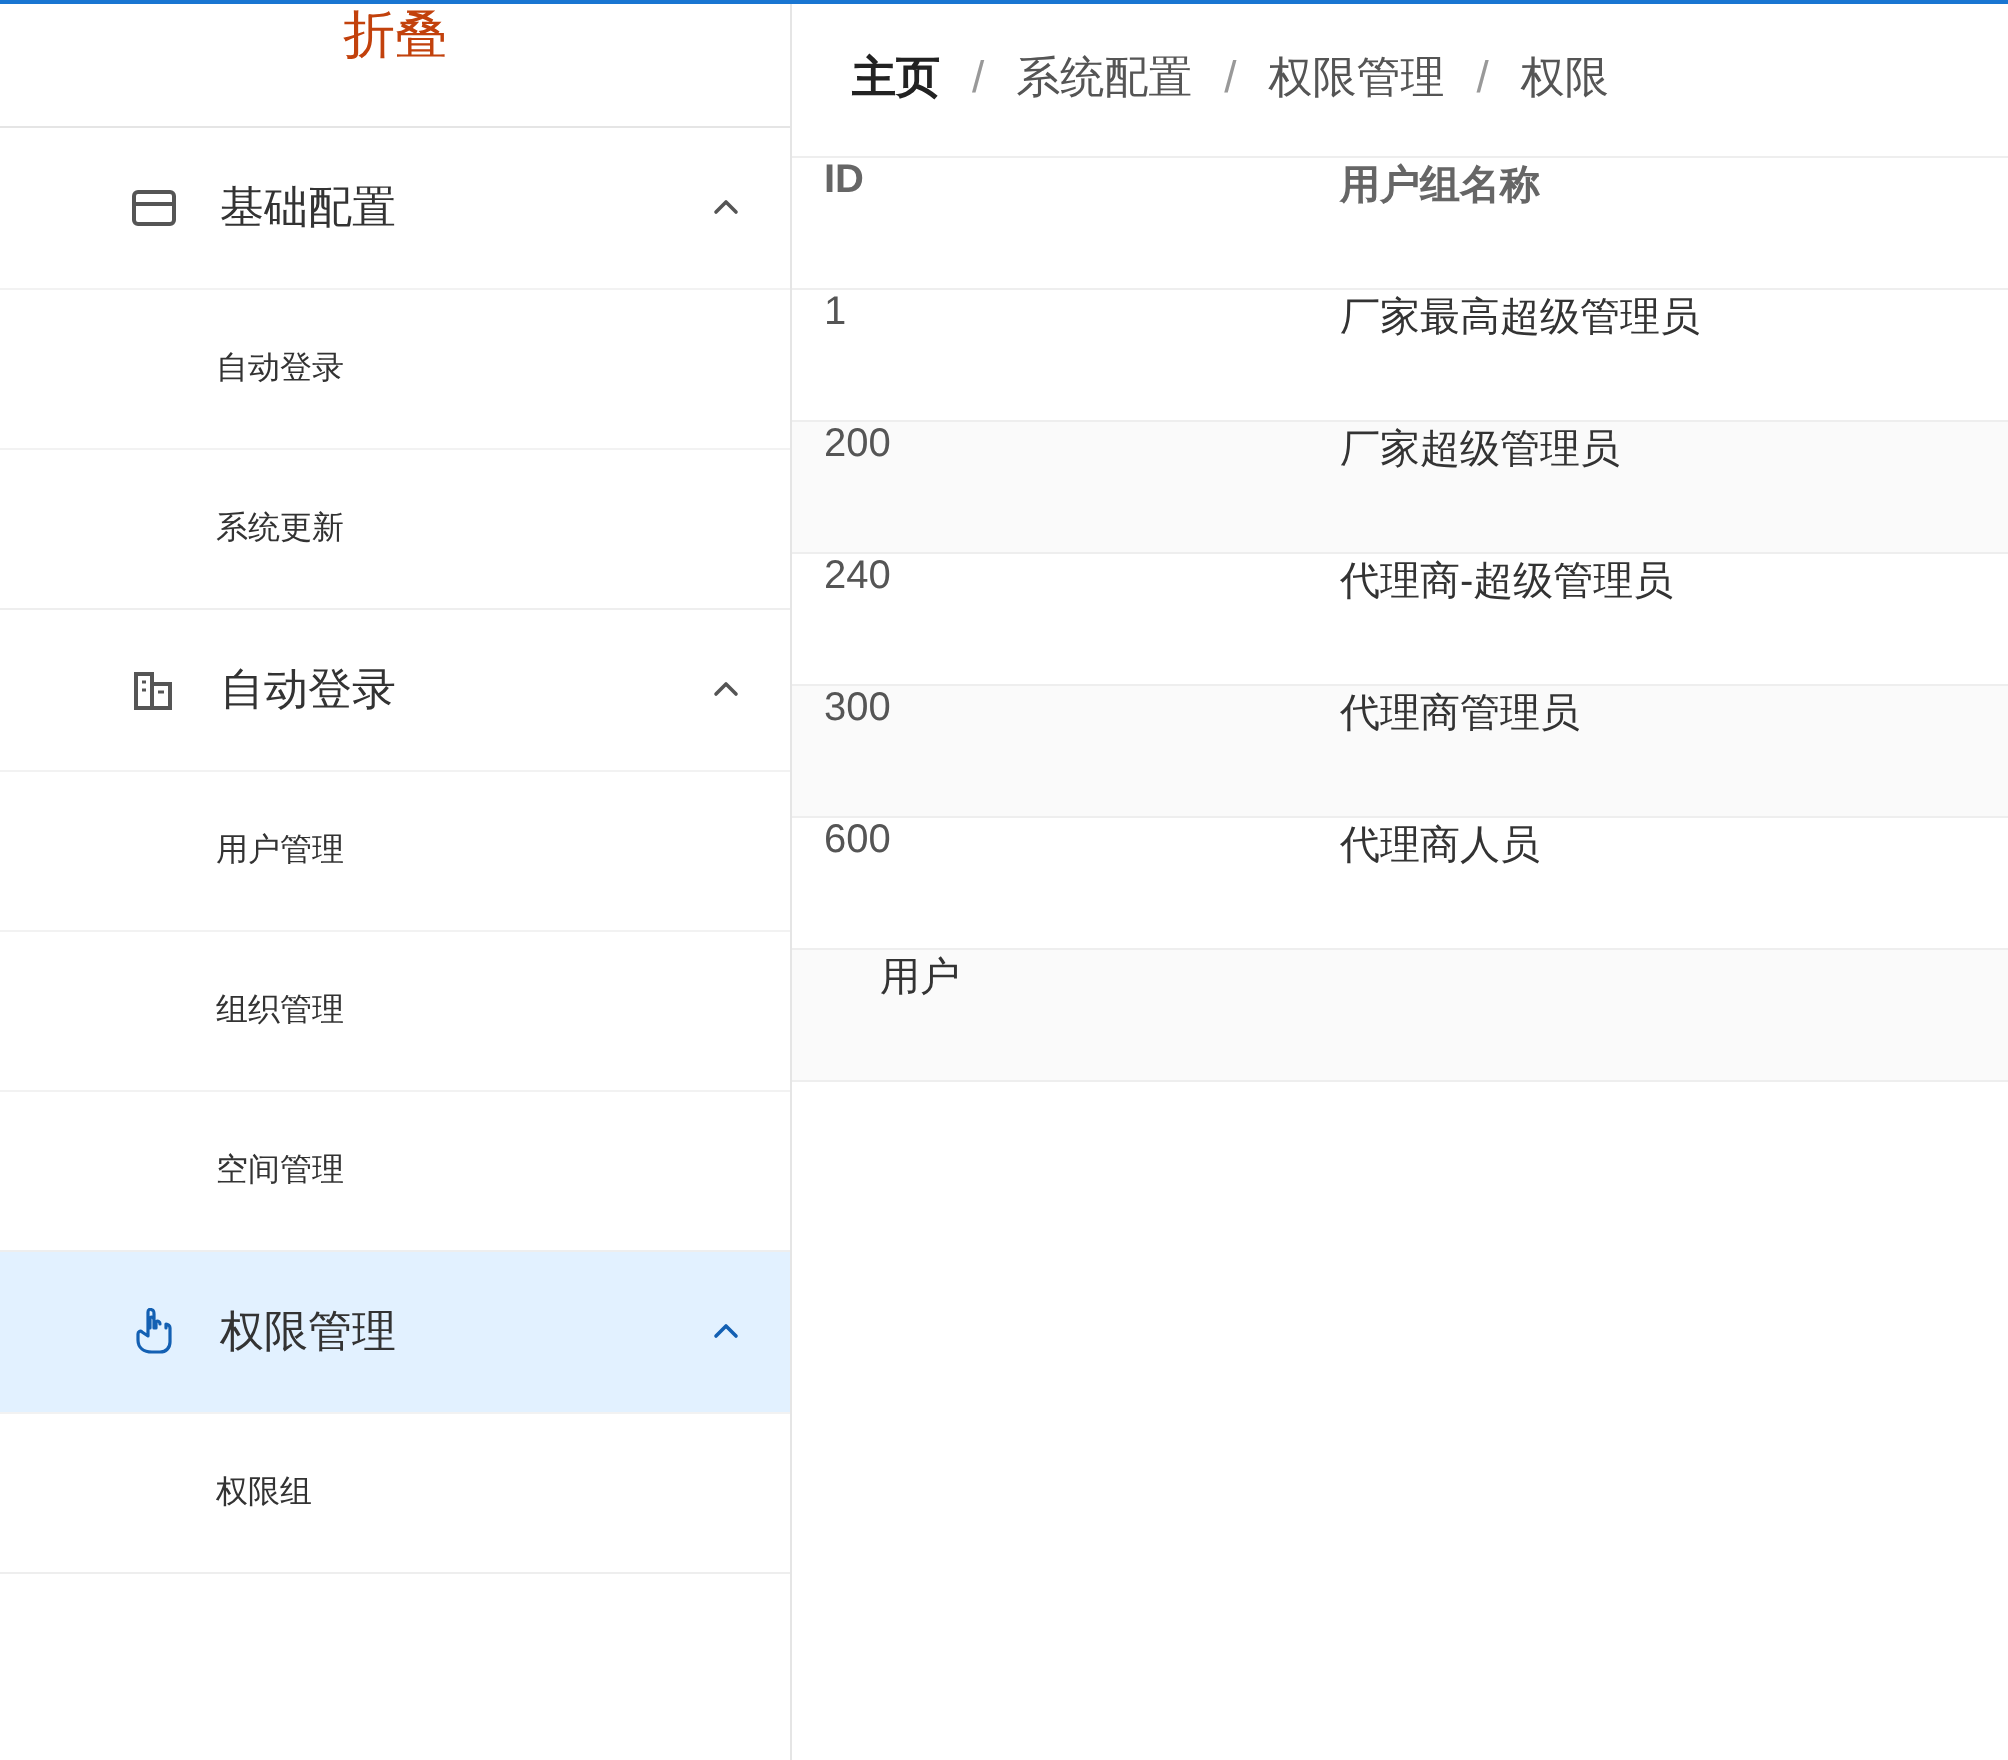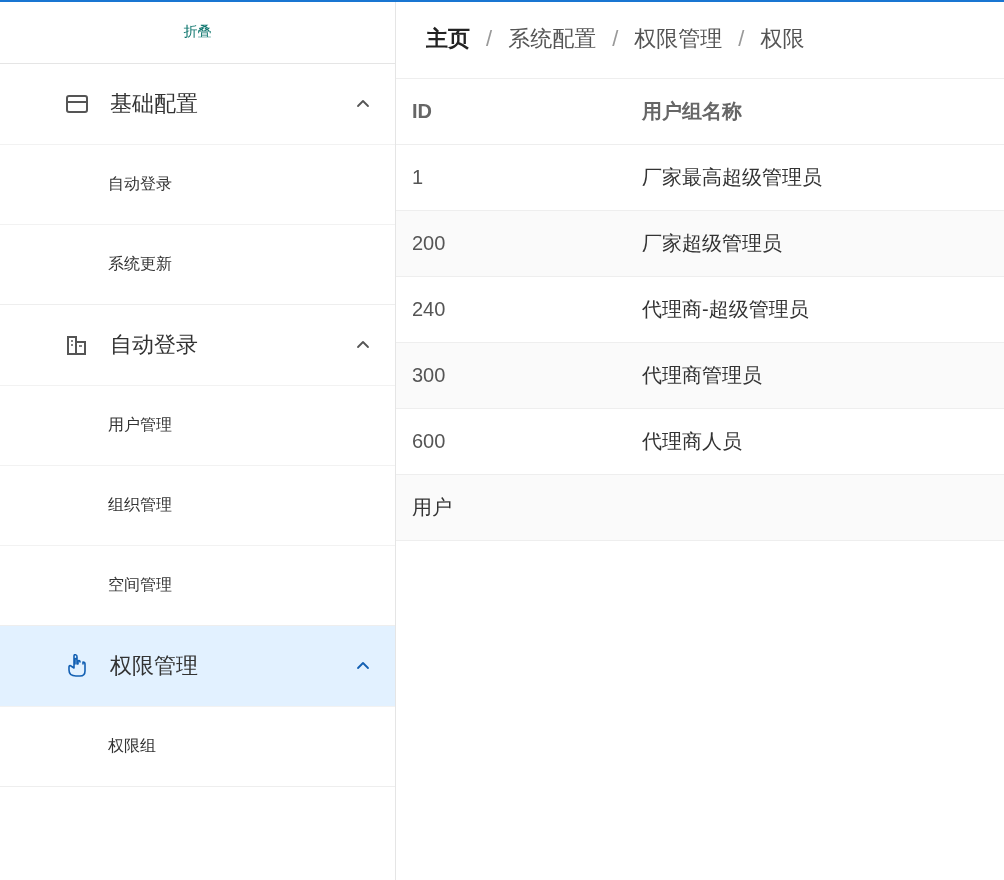--- a/index.html
+++ b/index.html
@@ -26,24 +26,24 @@
       width: 396px;
       background: #fff;
       border-right: 1px solid #e5e5e5;
       display: flex;
       flex-direction: column;
       position: relative;
     }
     .collapse-header {
       height: 64px;
       display: flex;
-      align-items: center;
+      align-items: flex-start;
       justify-content: center;
-      font-size: 14px;
-      color: #0f766e;
+      font-size: 26px;
+      color: #c2410c;
       border-bottom: 1px solid #e5e5e5;
       cursor: pointer;
     }
     .menu-section {
       border-bottom: 1px solid #eee;
     }
     .menu-header {
       display: flex;
       align-items: center;
       padding: 0 24px 0 66px;
@@ -107,40 +107,41 @@
     }
     .breadcrumb .sep {
       color: #999;
     }
     .table {
       width: 100%;
       font-size: 20px;
     }
     .table-row {
       display: flex;
-      align-items: center;
+      align-items: flex-start;
       height: 66px;
       border-bottom: 1px solid #eee;
       padding: 0 16px;
     }
     .table-row.header {
       color: #777;
       font-weight: 600;
       background: #fafafa00;
     }
     .table-row:not(.header):nth-child(odd) {
       background: #fafafa;
     }
     .col-id {
       width: 230px;
       color: #555;
     }
     .col-name {
       flex: 1;
       color: #333;
+      margin-left: 28px;
     }
     .table-row.header .col-id,
     .table-row.header .col-name {
       color: #666;
     }
     svg { display: block; }
   </style>
 </head>
 <body>
 

